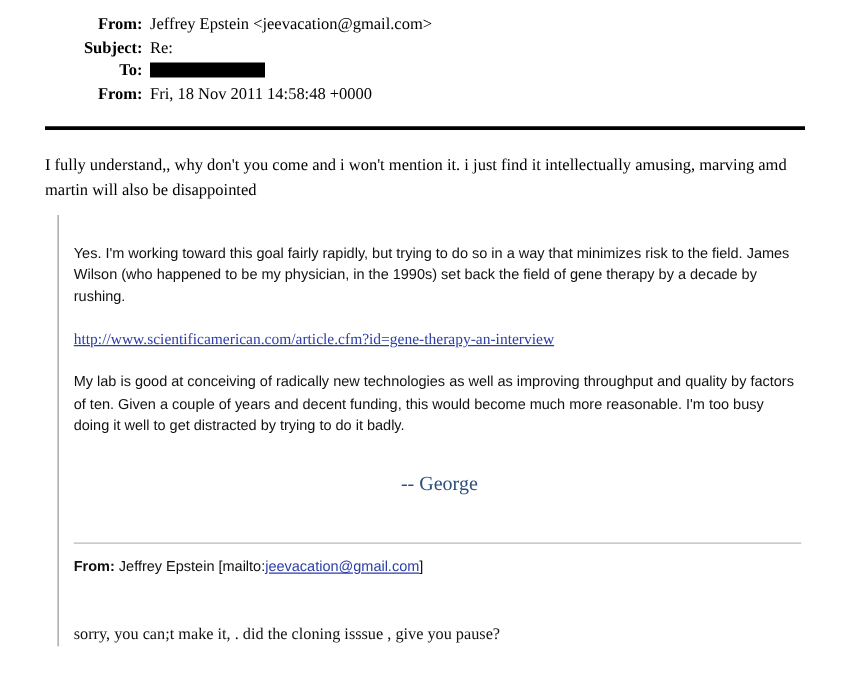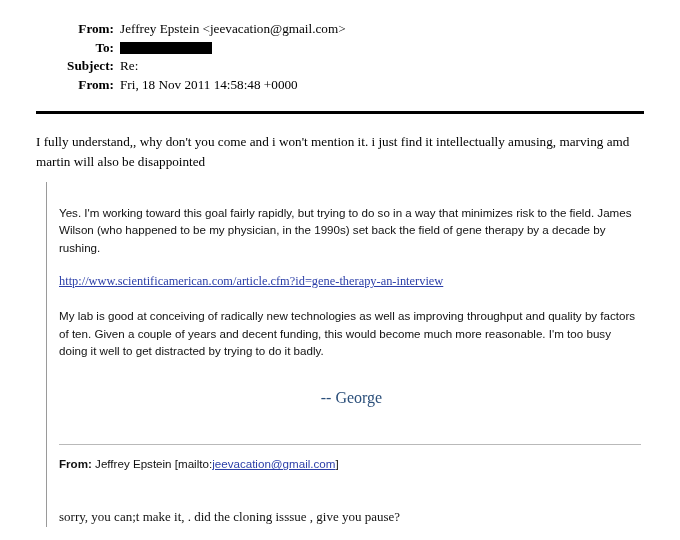--- a/index.html
+++ b/index.html
@@ -12,21 +12,21 @@
     height: 540px;
     overflow: hidden;
     font-family: "Liberation Serif", serif;
     color: #000000;
   }
   .page {
     position: relative;
     width: 680px;
     height: 540px;
     box-sizing: border-box;
-    padding: 20px 36px 0 36px;
+    padding: 10px 36px 0 36px;
   }
 
   
   .hdr {
     margin: 0 0 0 22px;
   }
   .hdr-row {
     display: flex;
     align-items: baseline;
     line-height: 1.42;
@@ -125,26 +125,26 @@
 <body>
 
 <div class="page">
 
   <div class="hdr">
     <div class="hdr-row">
       <span class="hdr-label">From:</span>
       <span class="hdr-value">Jeffrey Epstein &lt;jeevacation@gmail.com&gt;</span>
     </div>
     <div class="hdr-row">
+      <span class="hdr-label">Subject:</span>
+      <span class="hdr-value">Re:</span>
+    </div>
+    <div class="hdr-row">
       <span class="hdr-label">To:</span>
       <span class="hdr-value"><span class="redact to"></span></span>
-    </div>
-    <div class="hdr-row">
-      <span class="hdr-label">Subject:</span>
-      <span class="hdr-value">Re:</span>
     </div>
     <div class="hdr-row">
       <span class="hdr-label">From:</span>
       <span class="hdr-value">Fri, 18 Nov 2011 14:58:48 +0000</span>
     </div>
   </div>
 
   <hr class="rule">
 
   <p class="body-text">I fully understand,,   why don't you come and i won't mention it.   i just find it intellectually amusing,   marving amd martin will also be disappointed</p>

